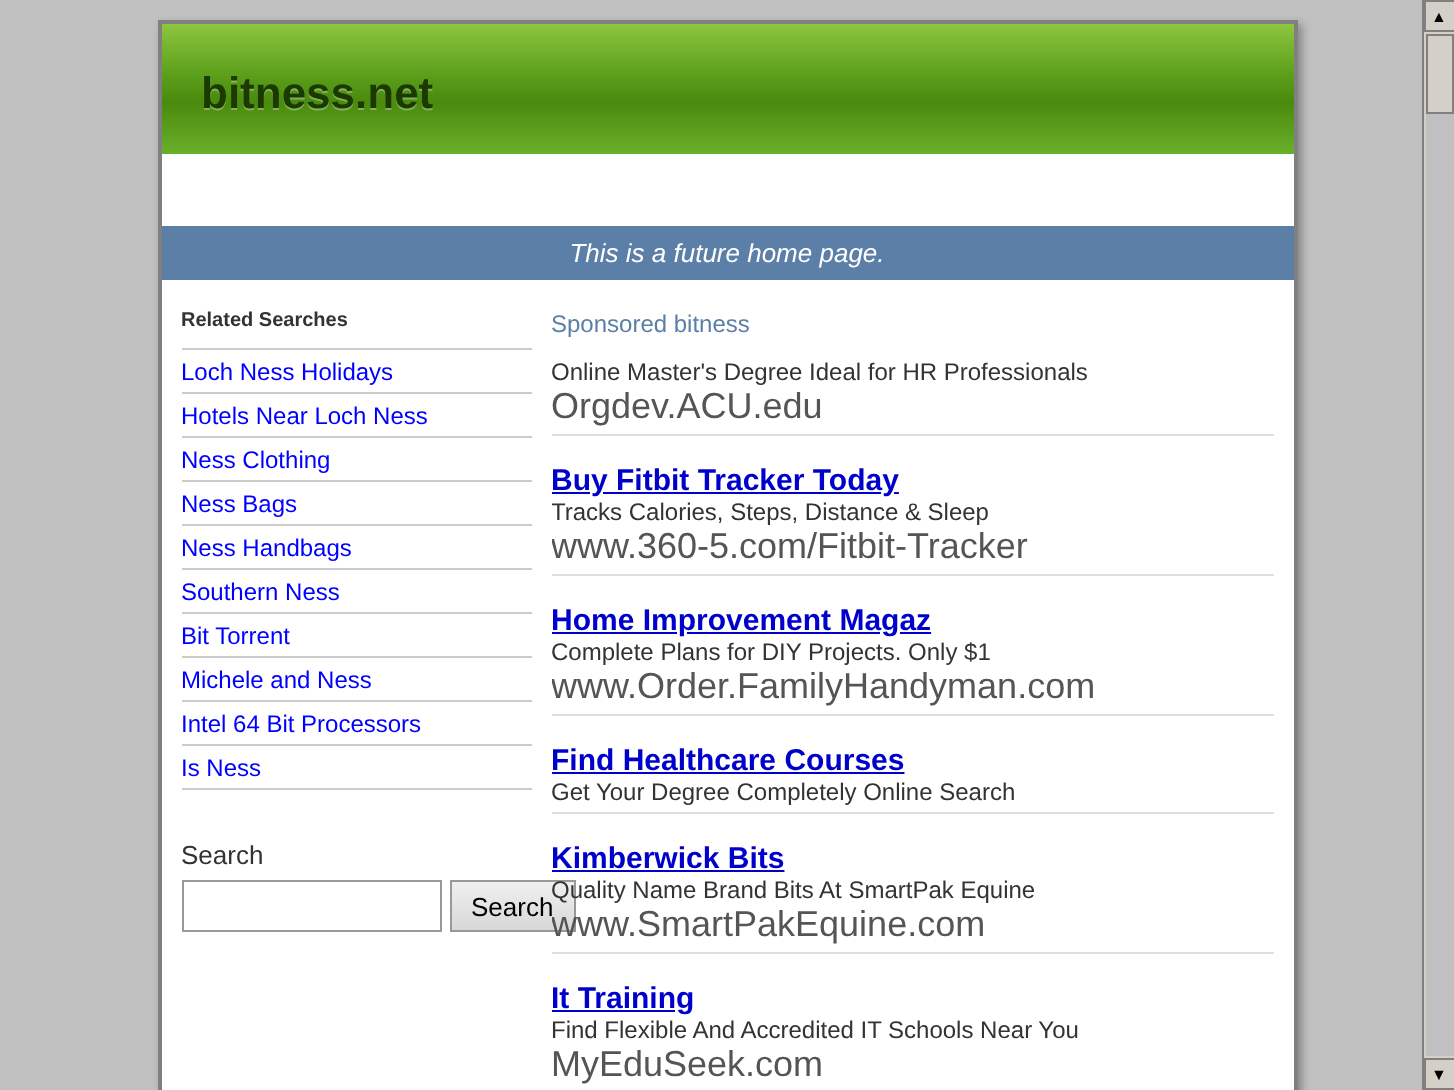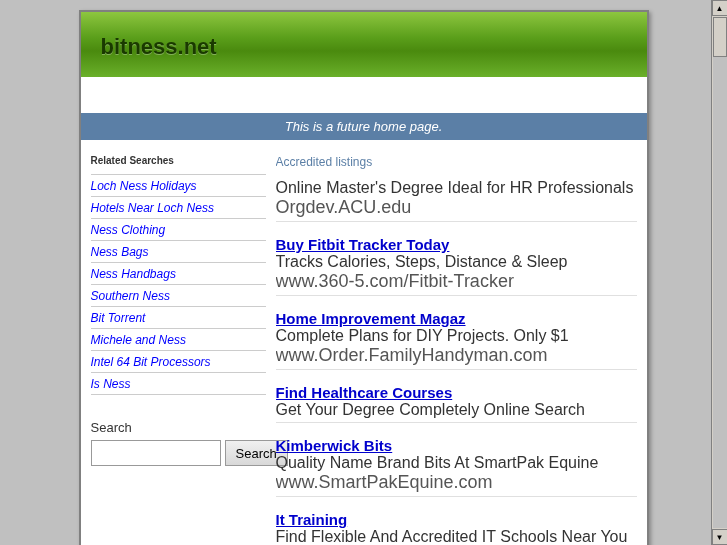--- a/index.html
+++ b/index.html
@@ -112,21 +112,20 @@
       color: #333;
       margin-bottom: 8px;
     }
     .related-list {
       list-style: none;
       border-top: 1px solid #ccc;
     }
     .related-list li {
       border-bottom: 1px solid #ccc;
       padding: 3px 0;
-      font-style: italic;
     }
     .related-list li a {
       color: #00f;
       text-decoration: none;
       font-size: 12px;
     }
 
     
     .search-section {
       margin-top: 25px;
@@ -177,21 +176,21 @@
     .listing-title {
       font-size: 15px;
       font-weight: bold;
       color: #00c;
       text-decoration: underline;
       cursor: pointer;
       white-space: nowrap;
       overflow: hidden;
     }
     .listing-desc {
-      font-size: 16px;
+      font-size: 12px;
       color: #333;
       white-space: nowrap;
       overflow: hidden;
       text-overflow: ellipsis;
     }
     .listing-url {
       font-size: 18px;
       color: #555;
     }
     .divider {
@@ -233,21 +232,21 @@
       <div class="search-section">
         <span class="search-label">Search</span>
         <div class="search-row">
           <input class="search-input" type="text" style="">
           <button class="search-button">Search</button>
         </div>
       </div>
     </div>
 
     <div class="right-col">
-      <span class="sponsored-label">Accredited listings</span>
+      <span class="sponsored-label">Sponsored bitness</span>
       <div class="listings-container">
       <div class="listing">
             <div class="listing-desc">Online Master's Degree Ideal for HR Professionals</div>
             <div class="listing-url">Orgdev.ACU.edu</div>
             <div class="divider"></div>
           </div>
           <div class="listing">
             <div class="listing-title">Buy Fitbit Tracker Today</div>
             <div class="listing-desc">Tracks Calories, Steps, Distance &amp; Sleep</div>
             <div class="listing-url">www.360-5.com/Fitbit-Tracker</div>

